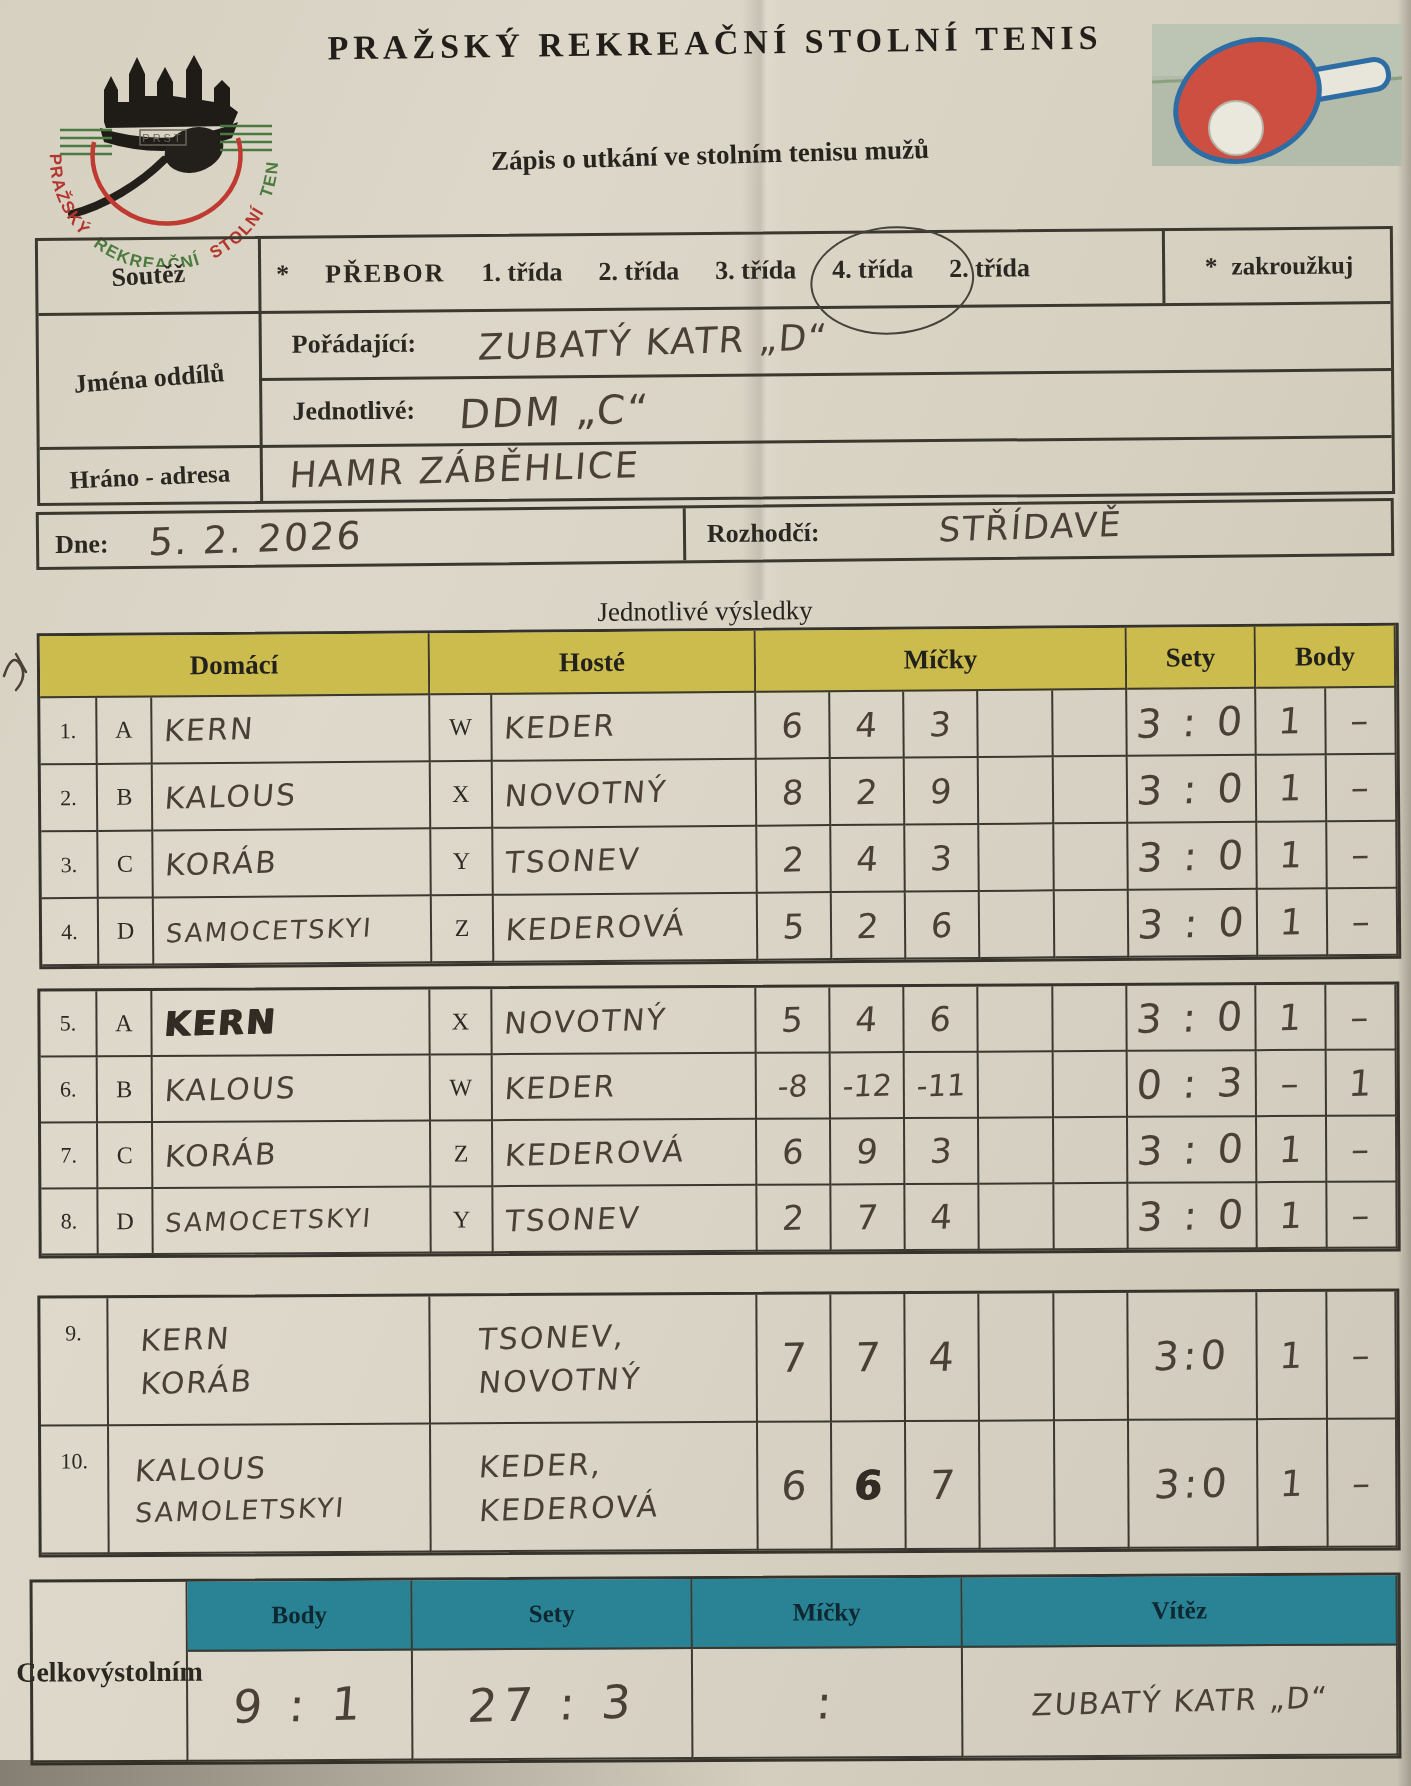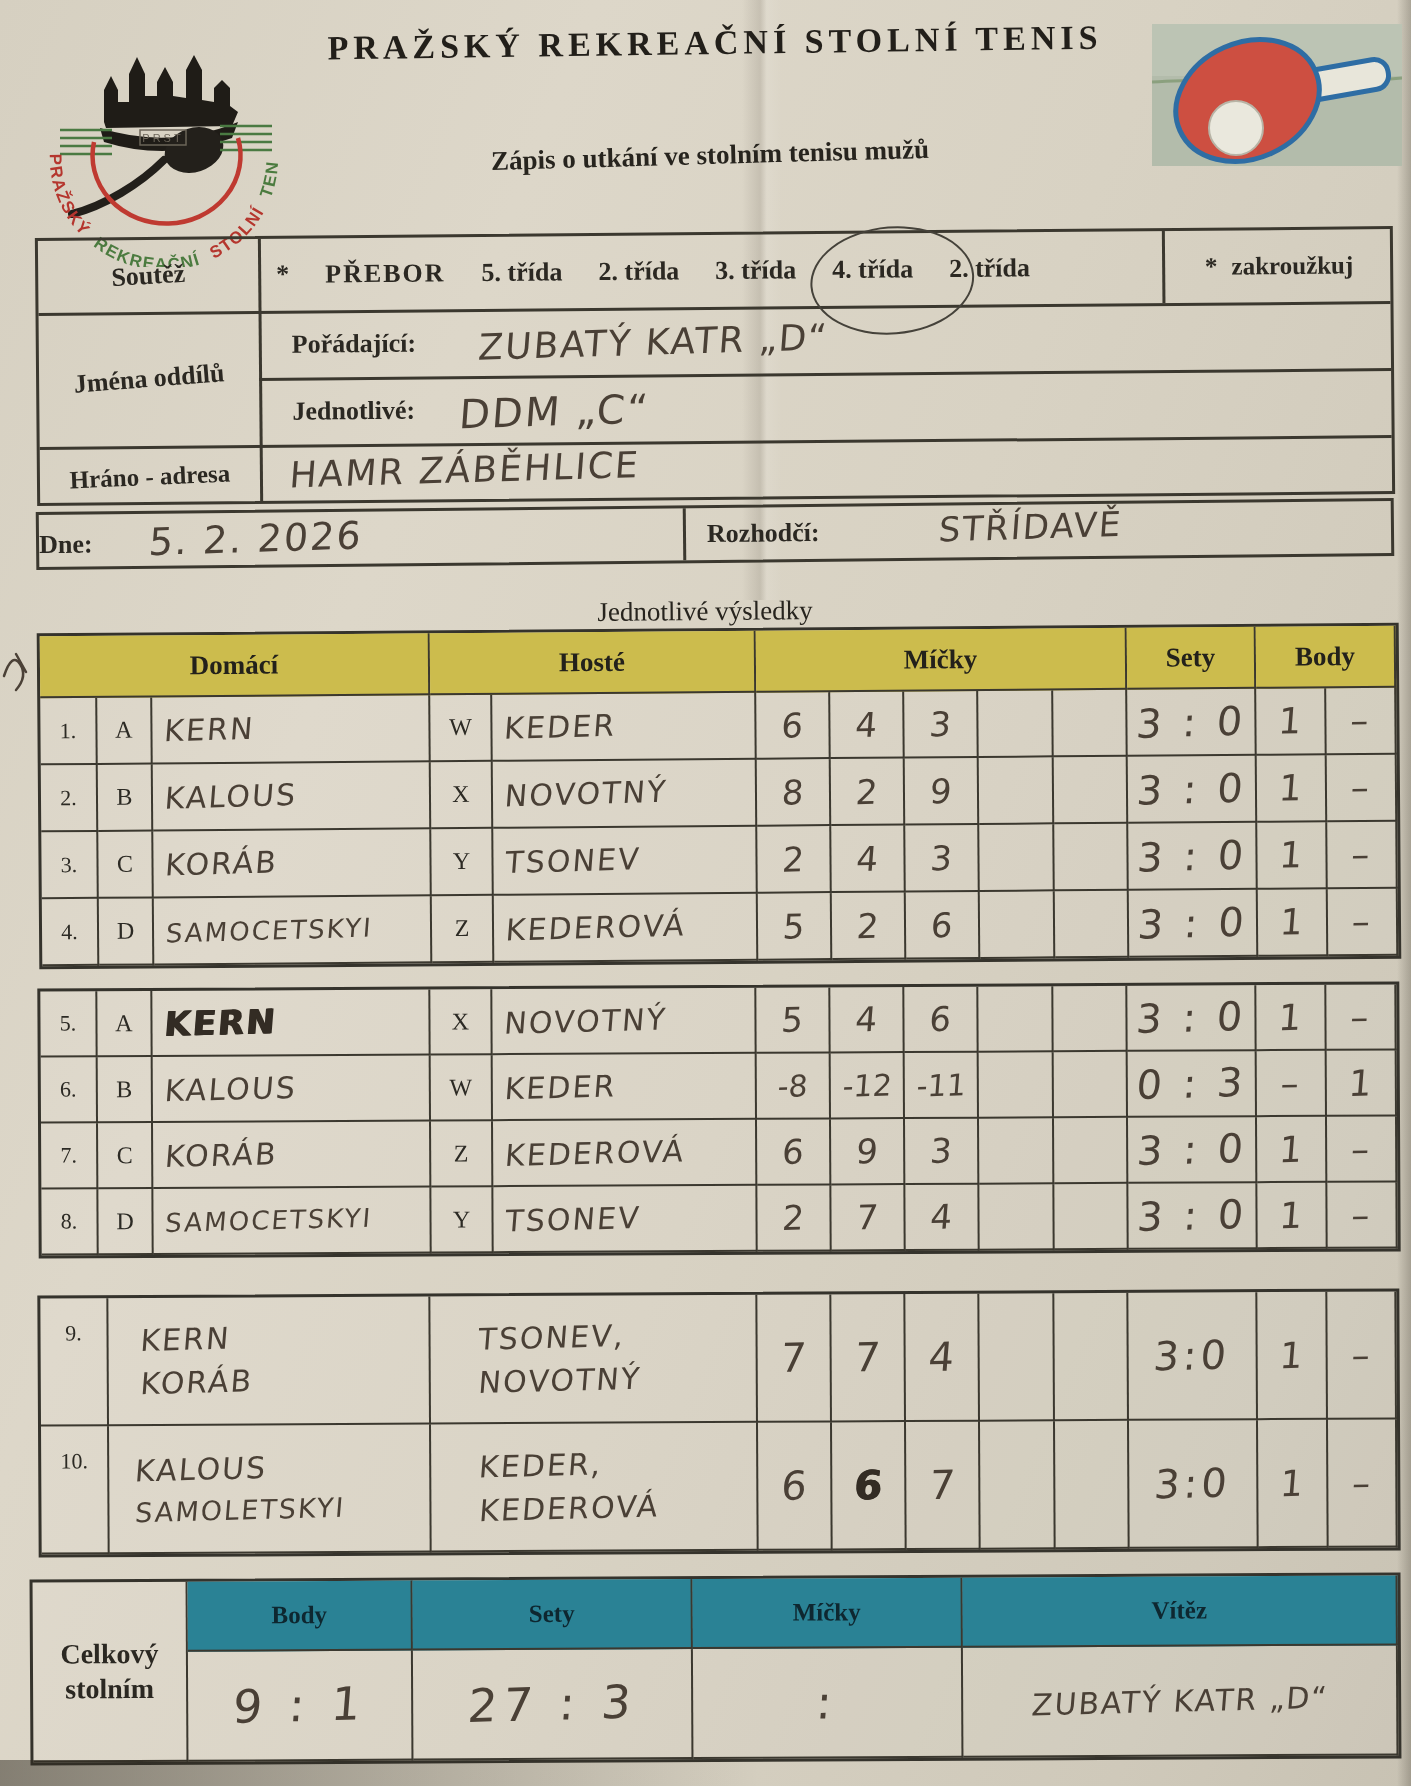--- a/index.html
+++ b/index.html
@@ -61,21 +61,21 @@
   .sety-hw{font-size:40px;letter-spacing:4px;}
   .body-hw{font-size:36px;}
   .dbl-name{display:flex;flex-direction:column;gap:8px;align-items:flex-start;}
   .dbl-num{align-items:flex-start;padding-top:22px;}
 
   
   .gT{left:30px;top:1576px;grid-template-columns:155px 225px 280px 270px 435px;
       grid-template-rows:70px 110px;transform:rotate(-0.3deg);}
   .teal{background:#2a8295;color:#0e2730;font-weight:bold;font-size:25px;}
   .total-label{grid-row:1/3;font-weight:bold;font-size:28px;text-align:center;line-height:1.25;
-    display:flex;flex-direction:column;align-items:center;justify-content:center;}
+    display:flex;flex-direction:row;align-items:center;justify-content:center;}
   .tot-hw{font-size:46px;letter-spacing:6px;}
   .win-hw{font-size:30px;}
 
   .section-title{position:absolute;left:505px;top:596px;width:400px;text-align:center;
     font-size:27px;color:#27241e;transform:rotate(-0.5deg);}
   .pen-mark{position:absolute;left:0px;top:632px;}
 </style>
 </head>
 <body>
 
@@ -127,21 +127,21 @@
     <div class="vline" style="left:220px;"></div>
     <div class="vline" style="left:1124px;height:72px;bottom:auto;"></div>
     <div class="hline" style="top:72px;"></div>
     <div class="hline" style="top:139px;left:220px;"></div>
     <div class="hline" style="top:206px;"></div>
 
     <div class="lbl" style="left:0;top:0;width:220px;height:72px;transform:rotate(-3deg);">Soutěž</div>
     <div style="position:absolute;left:238px;top:0;width:880px;height:72px;display:flex;align-items:center;gap:36px;">
       <span class="opt">*</span>
       <span class="opt" style="letter-spacing:2px;">PŘEBOR</span>
-      <span class="opt">5. třída</span>
+      <span class="opt">1. třída</span>
       <span class="opt">2. třída</span>
       <span class="opt">3. třída</span>
       <span class="opt circle-wrap">4. třída</span>
       <span class="opt">2. třída</span>
     </div>
     <div style="position:absolute;left:1124px;top:0;width:234px;height:72px;display:flex;align-items:center;justify-content:center;gap:14px;font-size:25px;font-weight:bold;">
       <span>*</span>
       <span>zakroužkuj</span>
     </div>
 
@@ -149,21 +149,21 @@
     <div class="lbl" style="left:253px;top:72px;height:67px;">Pořádající:</div>
     <span class="hw" style="position:absolute;left:440px;top:86px;font-size:36px;">ZUBATÝ KATR „D“</span>
     <div class="lbl" style="left:253px;top:139px;height:67px;">Jednotlivé:</div>
     <span class="hw" style="position:absolute;left:420px;top:152px;font-size:40px;">DDM „C“</span>
     <div class="lbl" style="left:0;top:206px;width:220px;height:62px;font-size:25px;transform:rotate(-2deg);">Hráno - adresa</div>
     <span class="hw" style="position:absolute;left:250px;top:212px;font-size:36px;">HAMR ZÁBĚHLICE</span>
   </div>
 
   <div class="box tdne">
     <div class="vline" style="left:644px;"></div>
-    <div class="lbl" style="left:0;top:0;height:60px;">Dne:</div>
+    <div class="lbl" style="left:16px;top:0;height:60px;">Dne:</div>
     <span class="hw" style="position:absolute;left:110px;top:4px;font-size:38px;">5. 2. 2026</span>
     <div class="lbl" style="left:668px;top:0;height:52px;">Rozhodčí:</div>
     <span class="hw" style="position:absolute;left:900px;top:2px;font-size:34px;">STŘÍDAVĚ</span>
   </div>
 
   <svg class="pen-mark" width="40" height="70" viewBox="0 0 40 70">
     <path d="M4,44 q8,-24 16,-12 t-4,26 M16,22 l10,18" stroke="#4b4137" stroke-width="2.5" fill="none" stroke-linecap="round"></path>
   </svg>
 
   <div class="section-title">Jednotlivé výsledky</div>

